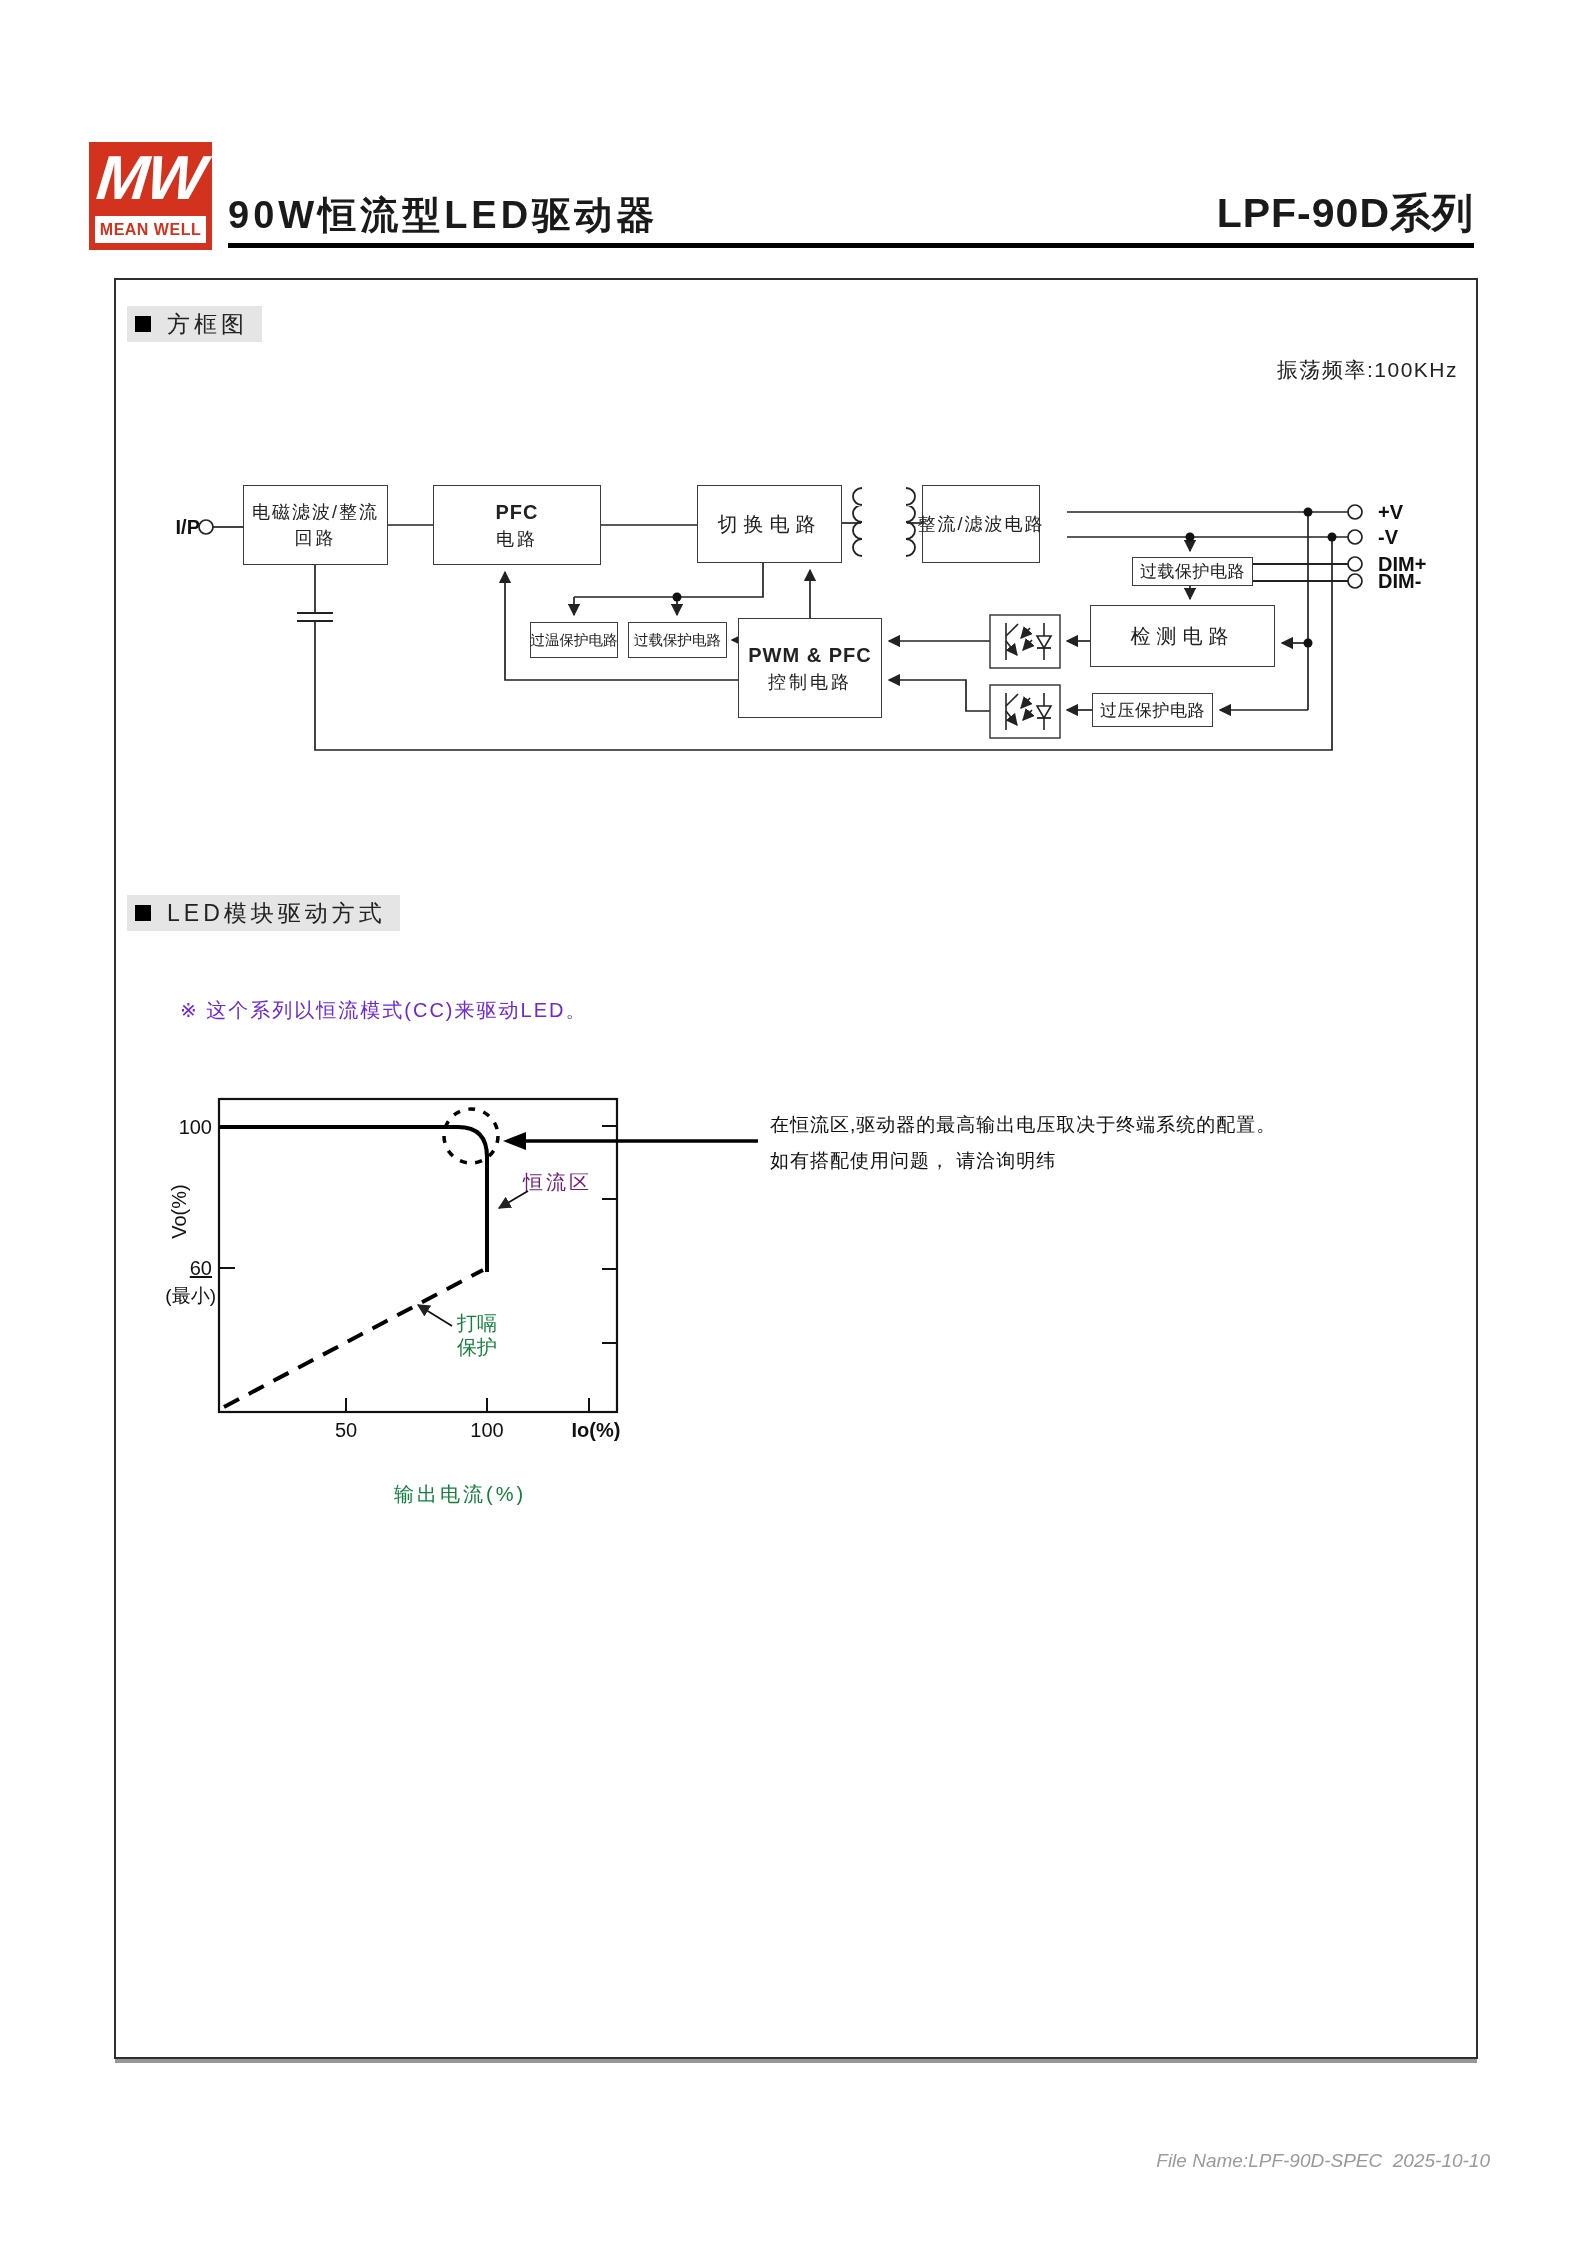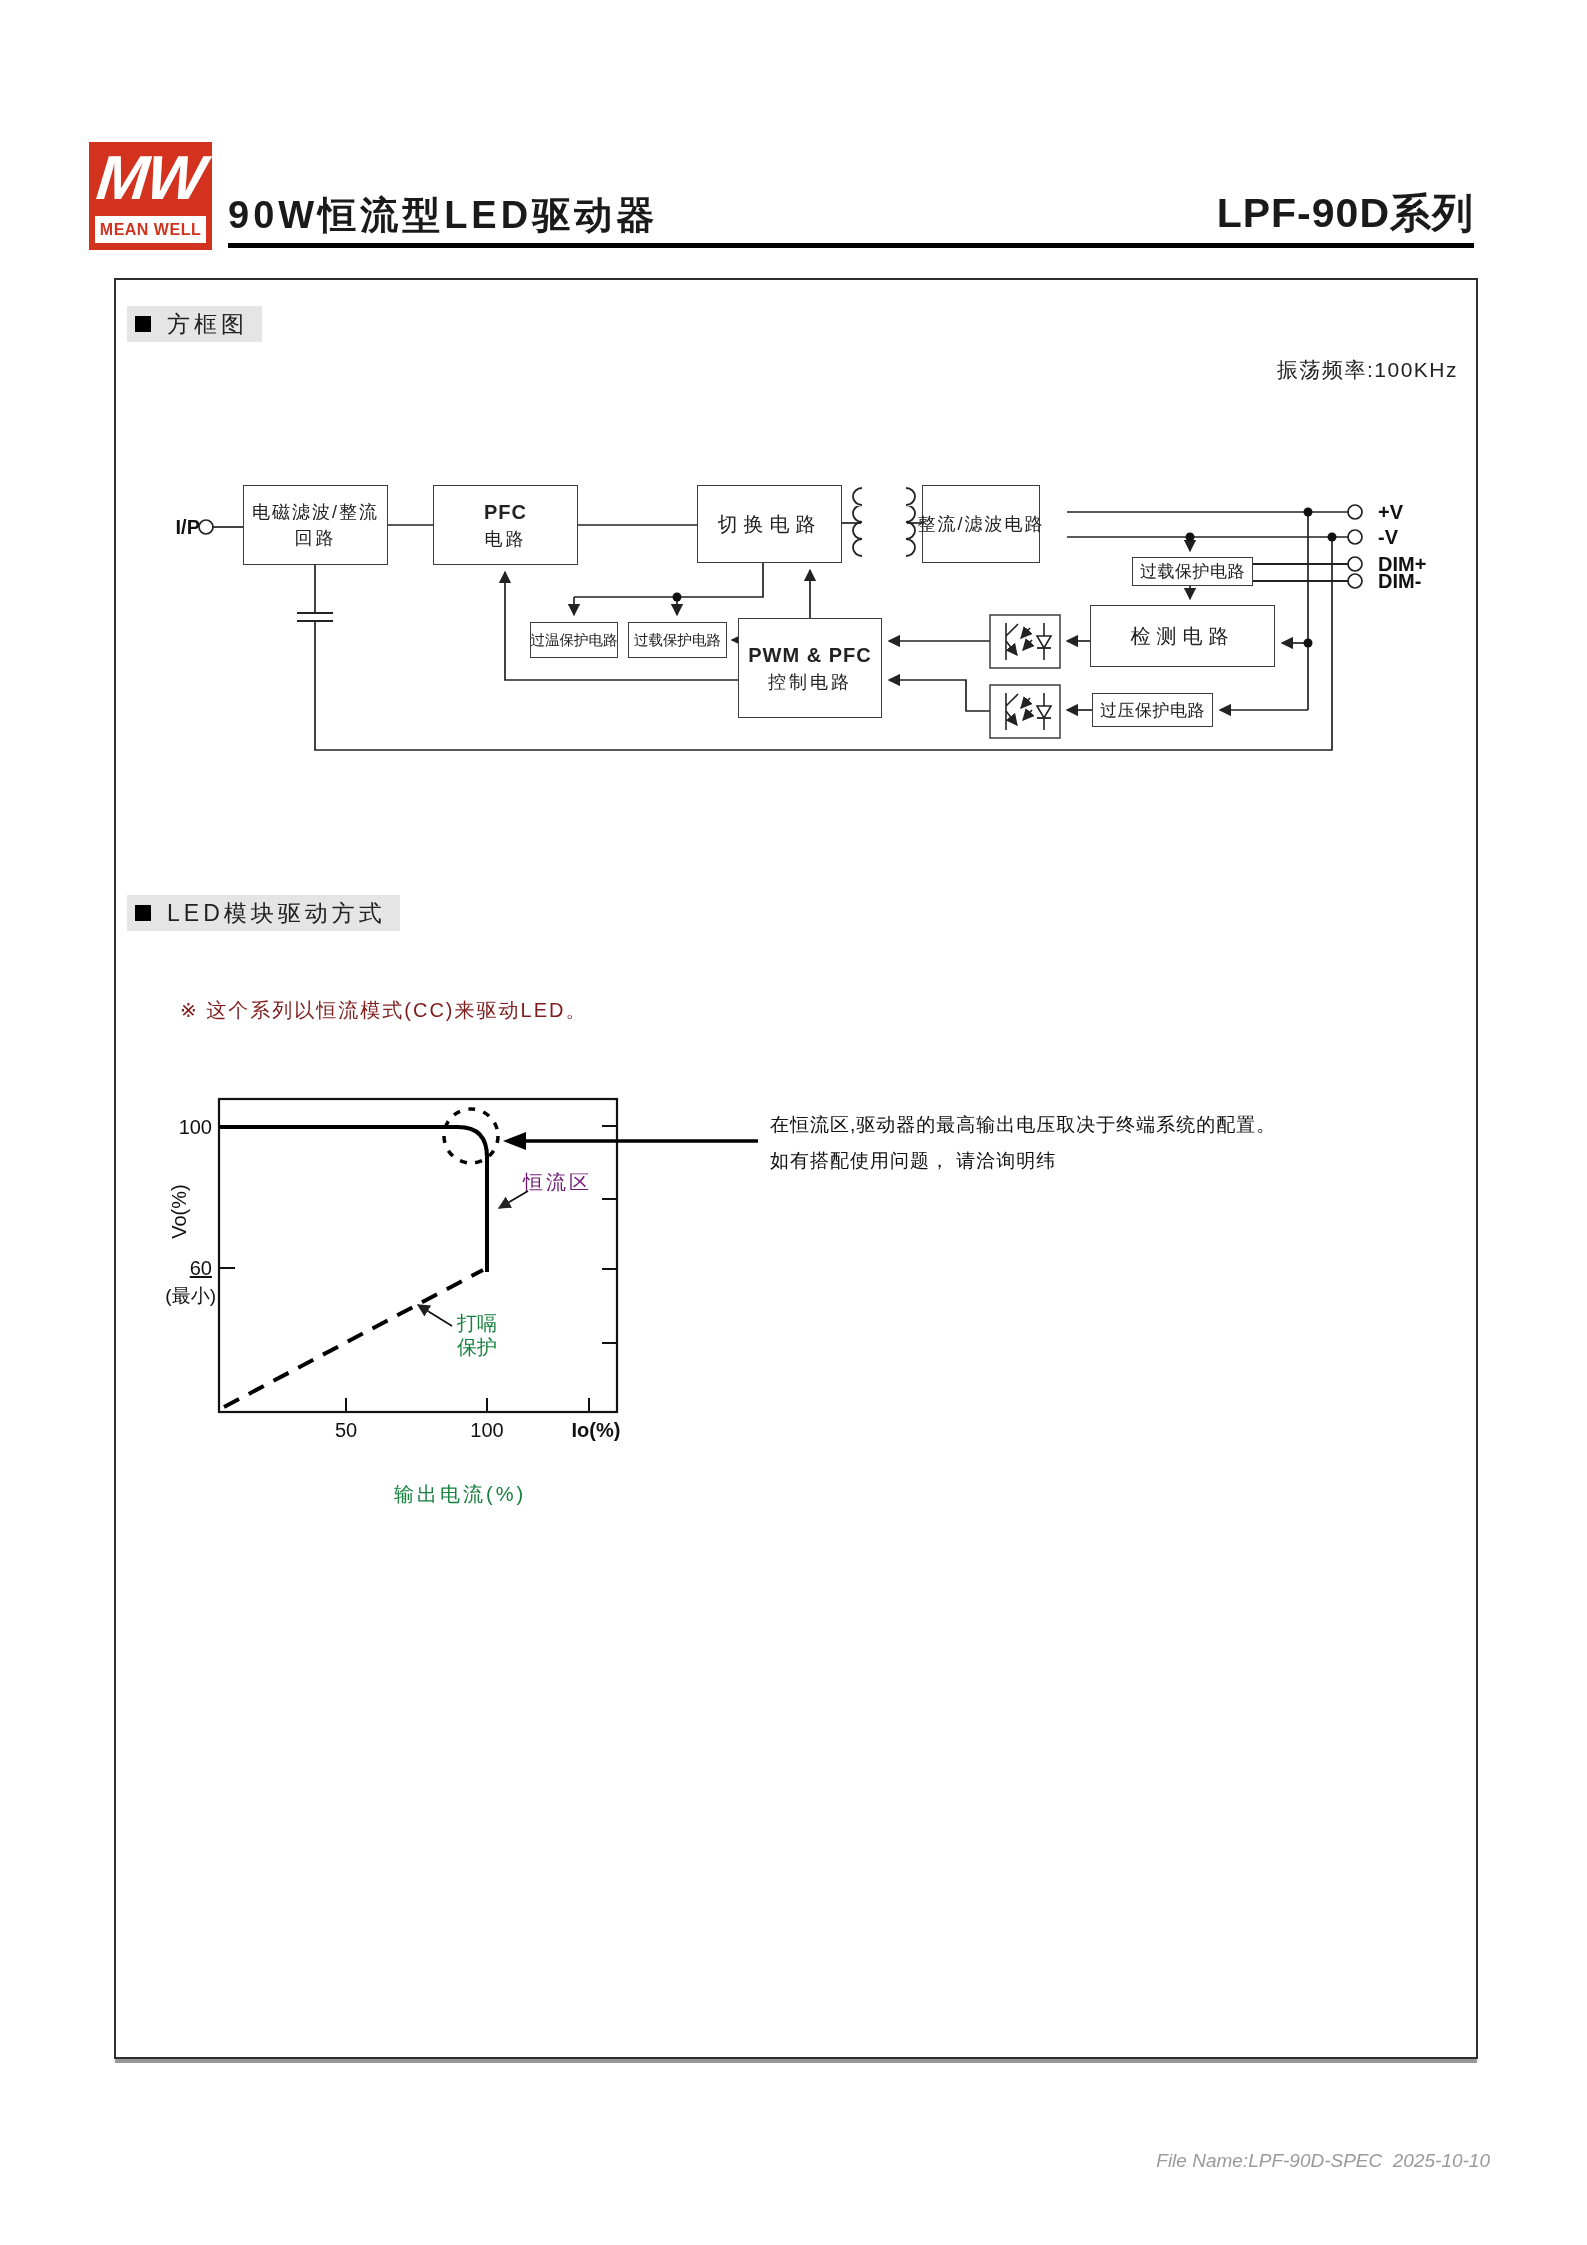--- a/index.html
+++ b/index.html
@@ -58,21 +58,21 @@
     <span>方框图</span>
   </div>
   <div class="abs osc">振荡频率:100KHz</div>
 
   <div class="abs io-label" style="left:152px;top:515px;width:48px;text-align:right;">I/P</div>
 
   <div class="abs box" style="left:243px;top:485px;width:145px;height:80px;">
     <div class="l1">电磁滤波/整流</div>
     <div class="l2">回路</div>
   </div>
-  <div class="abs box" style="left:433px;top:485px;width:145px;height:80px;">
+  <div class="abs box" style="left:433px;top:485px;width:168px;height:80px;">
     <div class="lat">PFC</div>
     <div class="l2">电路</div>
   </div>
   <div class="abs box" style="left:697px;top:485px;width:145px;height:78px;">
     <div class="big">切换电路</div>
   </div>
   <div class="abs box" style="left:922px;top:485px;width:118px;height:78px;">
     <div class="l1">整流/滤波电路</div>
   </div>
   <div class="abs box" style="left:530px;top:622px;width:88px;height:36px;">
@@ -97,21 +97,21 @@
 
   <div class="abs io-label" style="left:1378px;top:500px;">+V</div>
   <div class="abs io-label" style="left:1378px;top:525px;">-V</div>
   <div class="abs io-label" style="left:1378px;top:552px;">DIM+</div>
   <div class="abs io-label" style="left:1378px;top:569px;">DIM-</div>
 
   <div class="abs sec-head" style="left:127px;top:895px;">
     <span class="sq"></span>
     <span>LED模块驱动方式</span>
   </div>
-  <div class="abs" style="left:180px;top:997px;font-size:20px;letter-spacing:2px;color:#7f1d1d;">※ 这个系列以恒流模式(CC)来驱动LED。</div>
+  <div class="abs" style="left:180px;top:997px;font-size:20px;letter-spacing:2px;color:#6d28d9;">※ 这个系列以恒流模式(CC)来驱动LED。</div>
 
   <div class="abs tick" style="left:140px;top:1116px;width:72px;text-align:right;">100</div>
   <div class="abs tick" style="left:140px;top:1257px;width:72px;text-align:right;text-decoration:underline;">60</div>
   <div class="abs" style="left:144px;top:1283px;width:72px;text-align:right;font-size:19px;color:#111;">(最小)</div>
   <div class="abs tick" style="left:148px;top:1200px;width:62px;text-align:center;transform:rotate(-90deg);">Vo(%)</div>
   <div class="abs tick" style="left:316px;top:1419px;width:60px;text-align:center;">50</div>
   <div class="abs tick" style="left:457px;top:1419px;width:60px;text-align:center;">100</div>
   <div class="abs tick" style="left:561px;top:1419px;width:70px;text-align:center;font-weight:bold;">Io(%)</div>
   <div class="abs" style="left:394px;top:1481px;font-size:20px;letter-spacing:3px;color:#15803d;">输出电流(%)</div>
   <div class="abs" style="left:523px;top:1169px;font-size:20px;letter-spacing:3px;color:#701a75;">恒流区</div>

